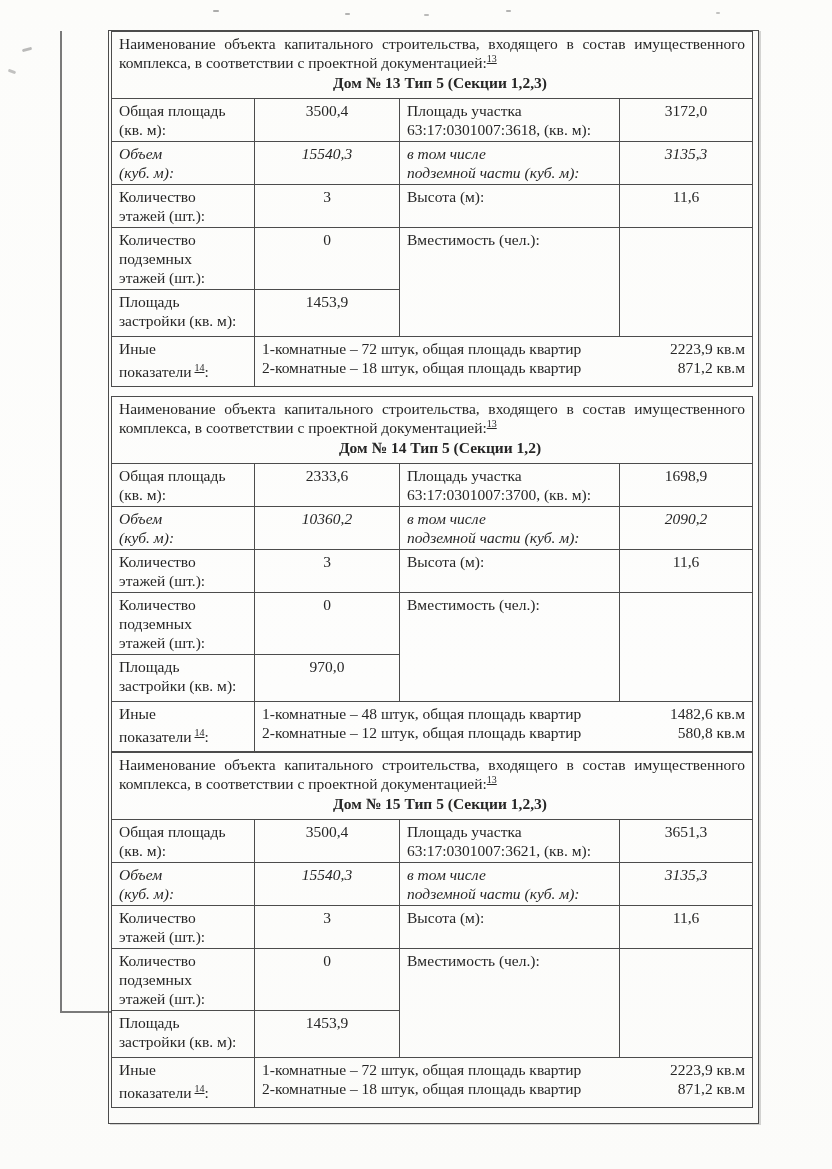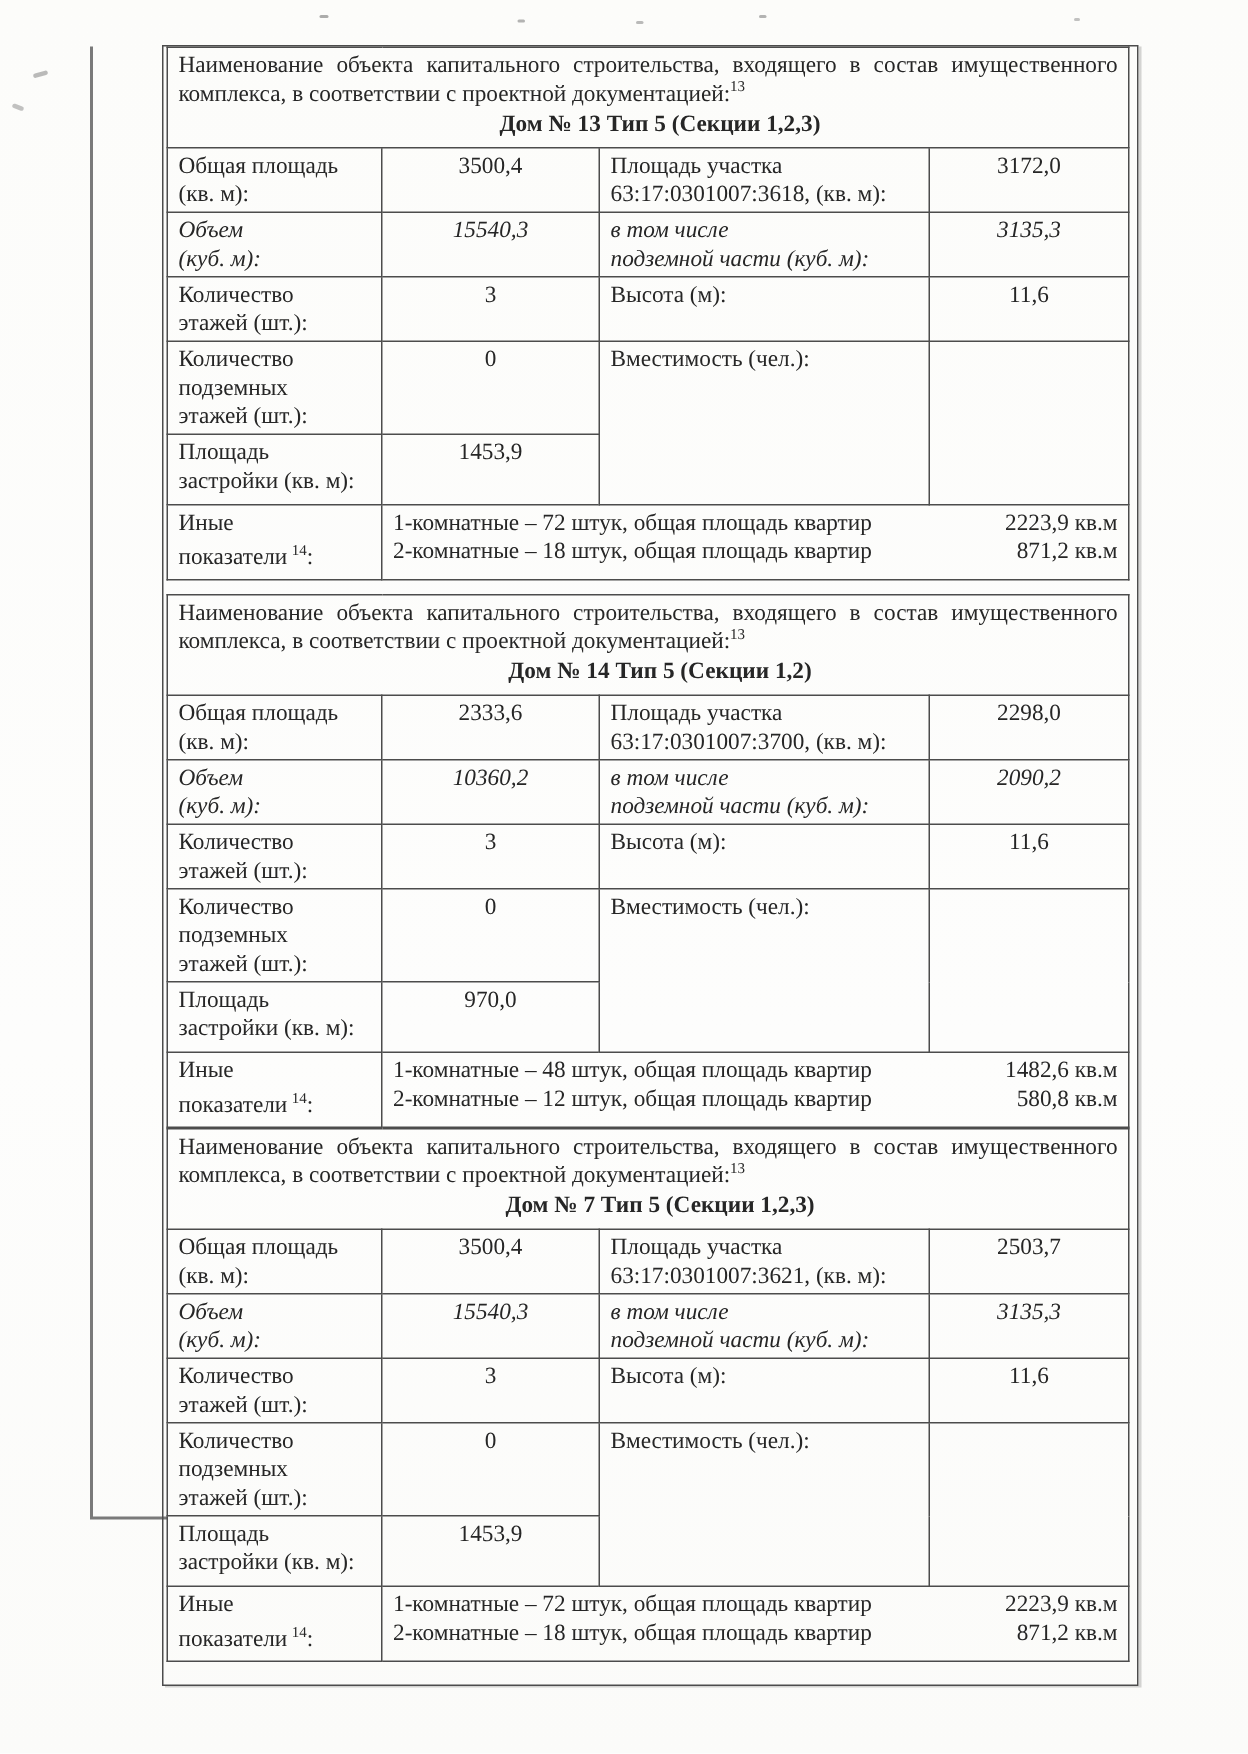--- a/index.html
+++ b/index.html
@@ -53,21 +53,21 @@
   td.lbl{white-space:pre-line;}
   td.val{text-align:center;border-radius:20px;}
   td.vb{vertical-align:bottom;padding-bottom:5px;}
   tr.r1 td{height:37px;}
   tr.r2 td{height:38px;font-style:italic;}
   tr.r3 td{height:38px;}
   tr.r4 td{height:52px;}
   tr.r5 td{height:42px;}
   tr.r6 td{height:45px;}
   tr.hd td{height:62px;}
-  sup.fn{font-size:10px;}
+  sup.fn{font-size:10px;text-decoration:underline;}
   td.otherlbl sup.fn{margin-left:3px;text-align:right;}
   td.othercell{padding:3px 30px 3px 9px;vertical-align:middle;}
   .oline{display:flex;align-items:baseline;}
   .otext{flex:1;}
   .oval{width:104px;text-align:right;white-space:nowrap;}
   .spacer{height:9px;}
 </style>
 </head>
 <body>
 
@@ -168,21 +168,21 @@
           <p class="hdr-par"><span>Наименование объекта капитального строительства, входящего в состав имущественного комплекса, в соответствии с проектной документацией:</span><sup class="fn">13</sup></p>
           <p class="block-title">Дом № 14 Тип 5 (Секции 1,2)</p>
         </td>
       </tr>
       <tr class="r1">
         <td class="lbl">Общая площадь
 (кв. м):</td>
         <td class="val">2333,6</td>
         <td class="lbl">Площадь участка
 63:17:0301007:3700, (кв. м):</td>
-        <td class="val">2298,0</td>
+        <td class="val">1698,9</td>
       </tr>
       <tr class="r2">
         <td class="lbl">Объем
 (куб. м):</td>
         <td class="val">10360,2</td>
         <td class="lbl">в том числе
 подземной части (куб. м):</td>
         <td class="val">2090,2</td>
       </tr>
       <tr class="r3">
@@ -226,30 +226,30 @@
       <colgroup>
           <col style="width:143px">
           <col style="width:145px">
           <col style="width:220px">
           <col style="width:133px">
         </colgroup>
       <tbody>
           <tr class="hd">
         <td colspan="4" class="hdrcell">
           <p class="hdr-par"><span>Наименование объекта капитального строительства, входящего в состав имущественного комплекса, в соответствии с проектной документацией:</span><sup class="fn">13</sup></p>
-          <p class="block-title">Дом № 7 Тип 5 (Секции 1,2,3)</p>
+          <p class="block-title">Дом № 15 Тип 5 (Секции 1,2,3)</p>
         </td>
       </tr>
       <tr class="r1">
         <td class="lbl">Общая площадь
 (кв. м):</td>
         <td class="val">3500,4</td>
         <td class="lbl">Площадь участка
 63:17:0301007:3621, (кв. м):</td>
-        <td class="val vb">2503,7</td>
+        <td class="val vb">3651,3</td>
       </tr>
       <tr class="r2">
         <td class="lbl">Объем
 (куб. м):</td>
         <td class="val">15540,3</td>
         <td class="lbl">в том числе
 подземной части (куб. м):</td>
         <td class="val">3135,3</td>
       </tr>
       <tr class="r3">

